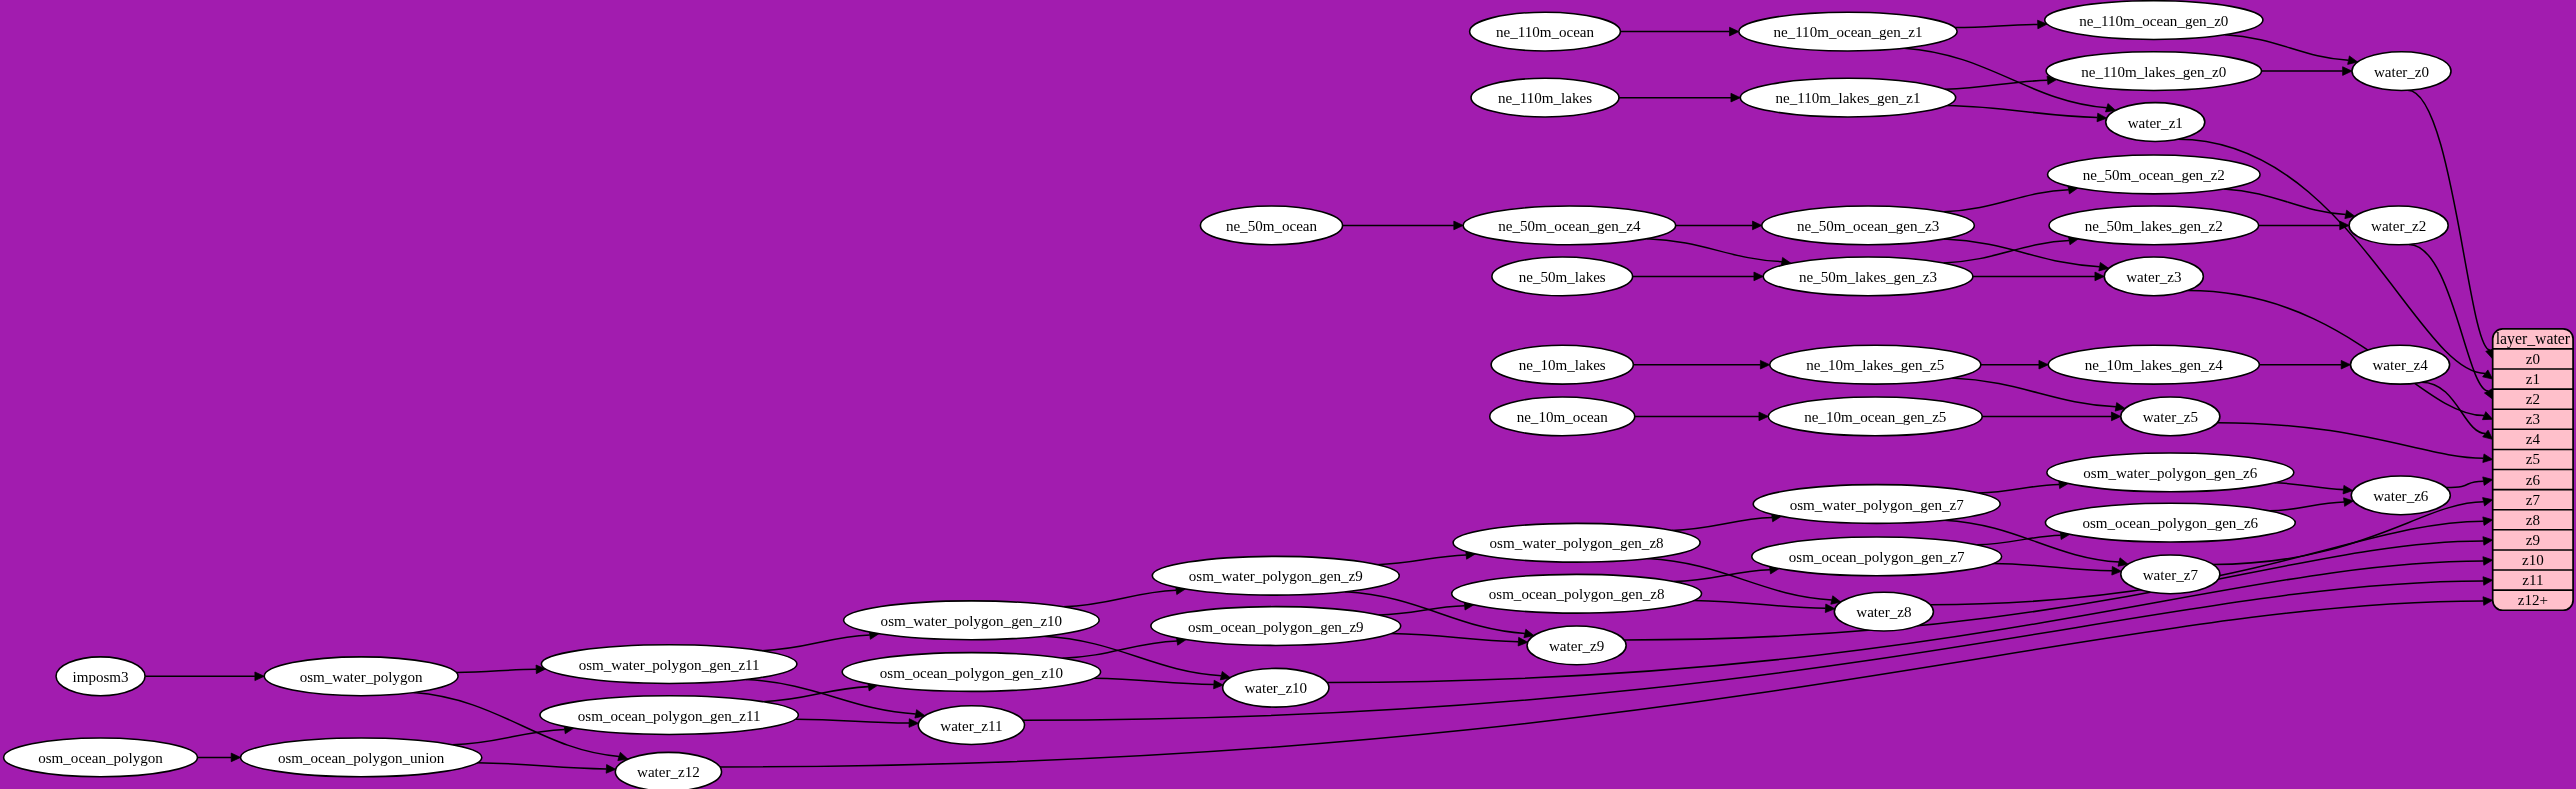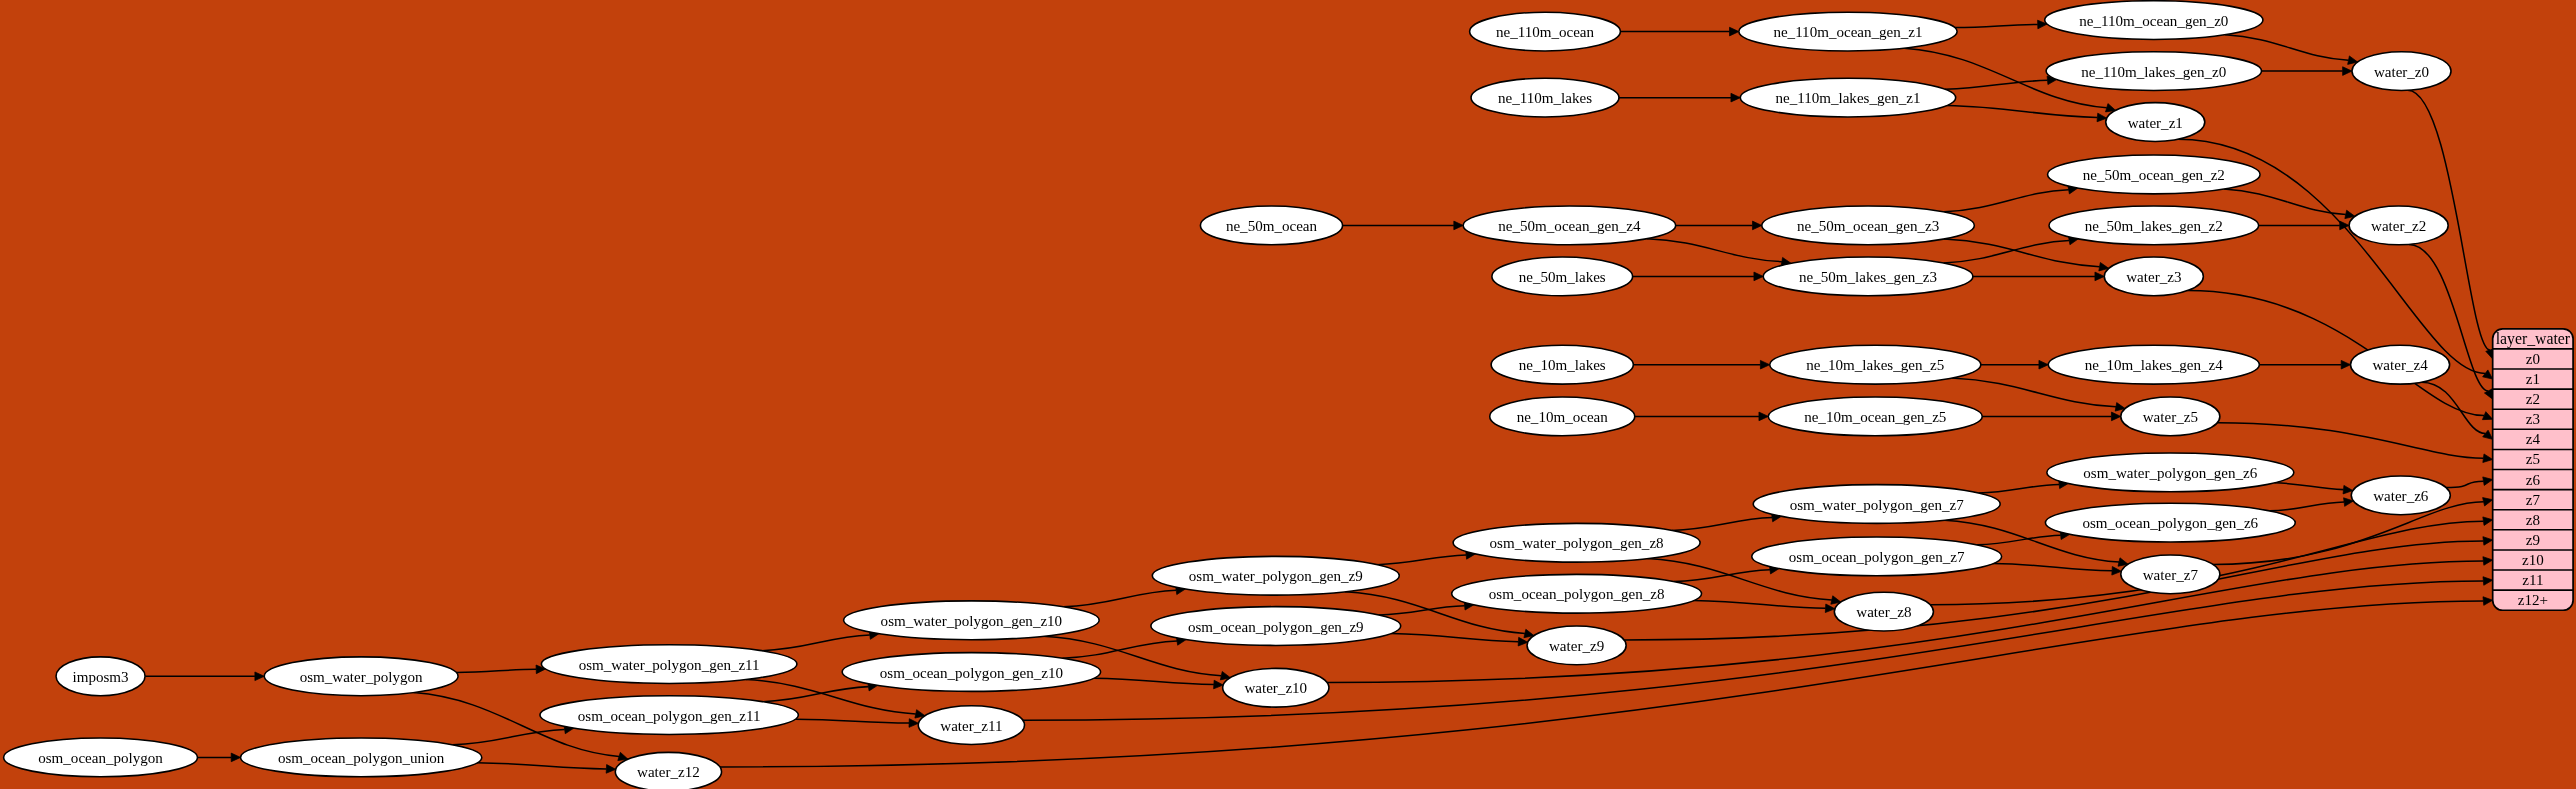--- a/index.html
+++ b/index.html
@@ -4,21 +4,21 @@
 <style>
   html, body {
     margin: 0;
     padding: 0;
     background: #ffffff;
   }
   #stage {
     position: relative;
     width: 2576px;
     height: 789px;
-    background: #c2410c;
+    background: #a21caf;
     overflow: hidden;
   }
   svg#graph {
     position: absolute;
     left: 0;
     top: 0;
     width: 2576px;
     height: 789px;
     display: block;
   }

